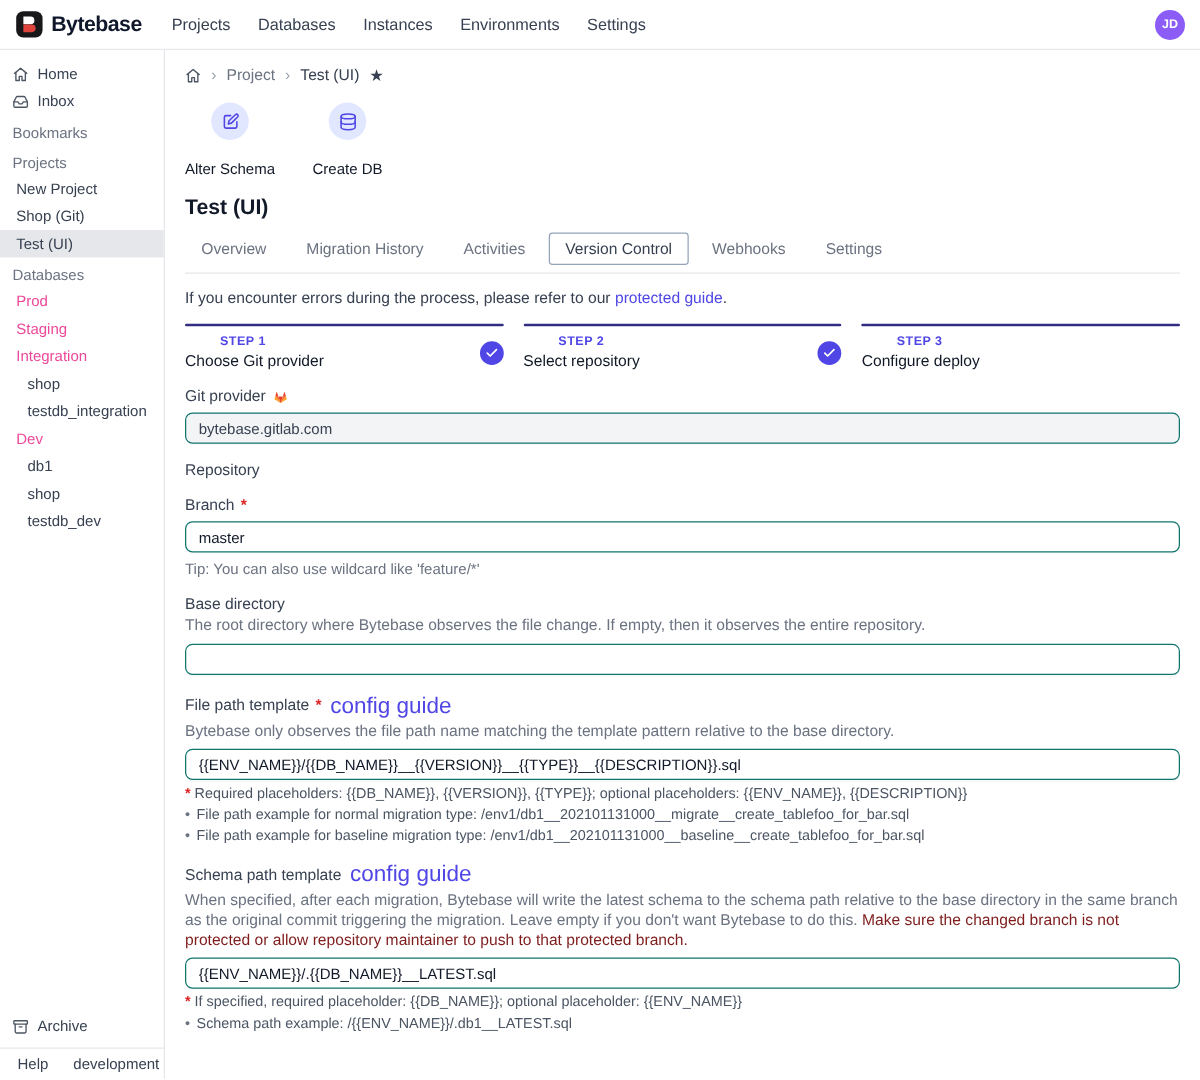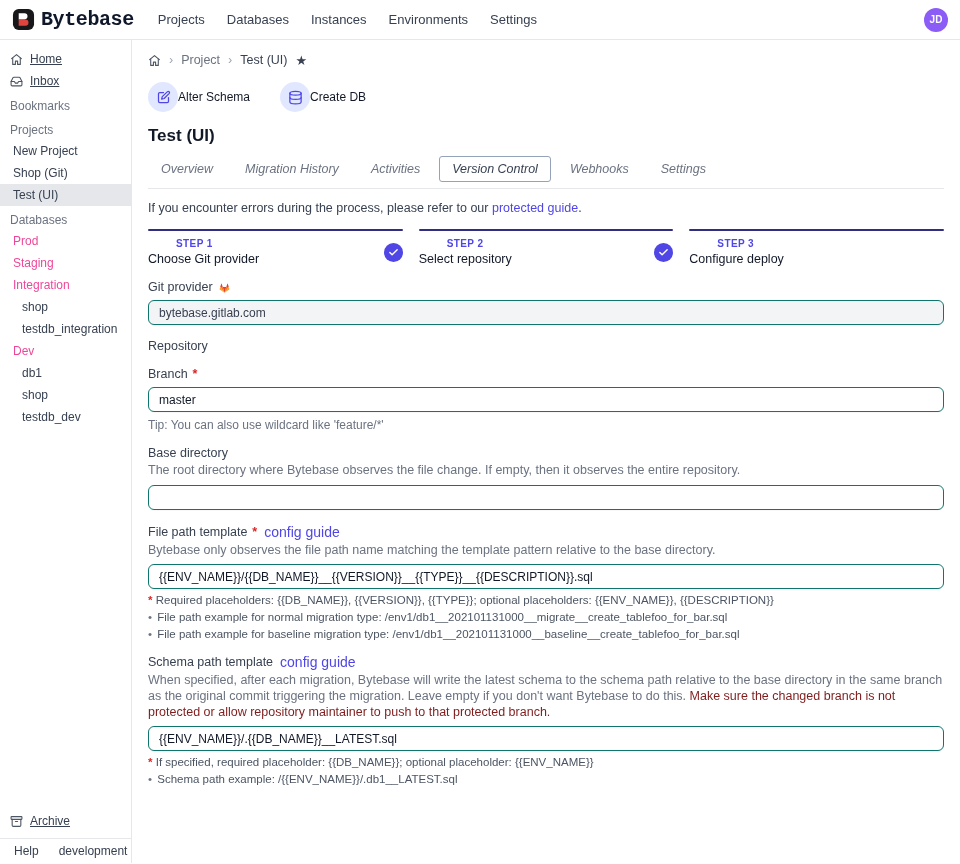--- a/index.html
+++ b/index.html
@@ -7,31 +7,31 @@
   body {
     font-family: "Liberation Sans", sans-serif;
     color:#1f2937; background:#fff; overflow:hidden; font-size:13px;
   }
   a { text-decoration:none; }
   svg.ic { display:block; }
 
   
   .topnav { height:40px; display:flex; align-items:center; padding:0 12px; border-bottom:1px solid #e5e7eb; background:#fff; }
   .brand { display:flex; align-items:center; gap:6px; cursor:pointer; }
-  .brand-name { font-weight:800; font-size:20px; color:#0f172a; letter-spacing:-0.4px;font-family:Liberation Mono, monospace; }
+  .brand-name { font-weight:800; font-size:17px; color:#0f172a; letter-spacing:-0.4px; }
   .nav-links { display:flex; gap:22px; margin-left:24px; }
   .nav-links a { font-size:13px; color:#374151; cursor:pointer; }
   .avatar { margin-left:auto; width:24px; height:24px; border-radius:50%; background:#8b5cf6; color:#fff; font-size:10px; font-weight:700; display:flex; align-items:center; justify-content:center; cursor:pointer; }
 
   
   .layout { display:flex; height:823px; }
 
   
   .sidebar { width:132px; flex:0 0 132px; border-right:1px solid #e5e7eb; display:flex; flex-direction:column; font-size:12px; color:#374151; padding-top:8px; }
-  .side-item { display:flex; align-items:center; gap:7px; padding:4px 10px; cursor:pointer; white-space:nowrap;text-decoration:underline; }
+  .side-item { display:flex; align-items:center; gap:7px; padding:4px 10px; cursor:pointer; white-space:nowrap; }
   .side-item svg { width:13px; height:13px; color:#4b5563; flex:0 0 13px; }
   .side-header { color:#6b7280; padding:7px 10px 3px; cursor:default; }
   .side-sub { padding:4px 10px 4px 13px; cursor:pointer; white-space:nowrap; }
   .side-sub2 { padding:4px 10px 4px 22px; cursor:pointer; white-space:nowrap; }
   .side-env { padding:4px 10px 4px 13px; cursor:pointer; color:#ec4899; white-space:nowrap; }
   .active-item { background:#e5e7eb; }
   .side-spacer { flex:1; }
   .side-archive { margin-bottom:6px; }
   .sidebar-footer { border-top:1px solid #e5e7eb; display:flex; align-items:center; padding:5px 8px; gap:6px; font-size:12px; }
   .sidebar-footer svg { width:13px; height:13px; color:#4b5563; }
@@ -39,28 +39,28 @@
 
   
   .main { flex:1; padding:10px 16px 0 16px; overflow:hidden; }
   .breadcrumb { display:flex; align-items:center; gap:8px; font-size:12.5px; color:#6b7280; height:20px; }
   .breadcrumb svg { width:13px; height:13px; color:#4b5563; }
   .crumb { cursor:pointer; }
   .crumb-sep { color:#9ca3af; cursor:default; }
   .fav-star { color:#374151; font-size:13px; cursor:pointer; }
 
   .quick-actions { display:flex; gap:30px; margin-top:12px; }
-  .qa { display:flex; align-items:center; gap:0; cursor:pointer; }
+  .qa { display:flex; flex-direction:column; align-items:center; gap:16px; cursor:pointer; }
   .qa-icon { width:30px; height:30px; border-radius:50%; background:#e0e7ff; display:flex; align-items:center; justify-content:center; }
   .qa-icon svg { width:15px; height:15px; color:#4f46e5; }
   .qa-label { font-size:12px; color:#111827; }
 
   .page-title { margin-top:14px; font-size:17px; font-weight:700; color:#111827; }
 
-  .tabs { margin-top:10px; display:flex; align-items:center; gap:6px; border-bottom:1px solid #e5e7eb; padding-bottom:6px;font-style:italic; }
+  .tabs { margin-top:10px; display:flex; align-items:center; gap:6px; border-bottom:1px solid #e5e7eb; padding-bottom:6px; }
   .tab { padding:5px 12px; font-size:12.5px; color:#6b7280; cursor:pointer; border:1px solid transparent; border-radius:3px; }
   .tab.active { border-color:#94a3b8; color:#374151; background:#fff; }
 
   .section { padding-top:12px; }
   .note-line { font-size:12.5px; color:#374151; }
   .link { color:#4f46e5; cursor:pointer; }
 
   .steps { display:flex; gap:16px; margin-top:14px; }
   .step { flex:1; cursor:pointer; }
   .step-bar { height:2px; background:#312e81; border-radius:1px; }
@@ -68,21 +68,21 @@
   .step-label { font-size:10px; font-weight:700; color:#4f46e5; letter-spacing:0.4px;margin-left:28px; }
   .step-name { font-size:12.5px; color:#111827; margin-top:3px; }
   .step-check { width:19px; height:19px; border-radius:50%; background:#4f46e5; display:flex; align-items:center; justify-content:center; }
   .step-check svg { width:11px; height:11px; color:#fff; }
 
   .form { margin-top:14px; }
   .f-group { margin-bottom:14px; }
   .f-label { font-size:12.5px; font-weight:500; color:#374151; display:flex; align-items:center; gap:5px; }
   .f-label svg { width:13px; height:13px; }
   .req { color:#dc2626; font-weight:600; }
-  .guide-link { font-size:14px; margin-left:2px; }
+  .guide-link { font-size:18px; margin-left:2px; }
   .f-help { font-size:12.5px; color:#6b7280; margin-top:3px; line-height:1.25; max-width:800px; }
   .f-help b { color:#7f1d1d; font-weight:400; }
   .f-input { display:block; margin-top:6px; width:100%; height:25px; border:1px solid #0f766e; border-radius:6px; padding:0 10px; font-size:12px; color:#111827; background:#fff; font-family:"Liberation Sans",sans-serif; box-shadow:0 1px 1px rgba(0,0,0,0.03); }
   .f-input.disabled { background:#f3f4f6; color:#374151; }
   .f-tip { font-size:12px; color:#6b7280; margin-top:6px; }
   .f-note { font-size:11.5px; color:#4b5563; margin-top:5px; }
   .bullet { color:#6b7280; margin-right:2px; }
 </style>
 </head>
 <body>

